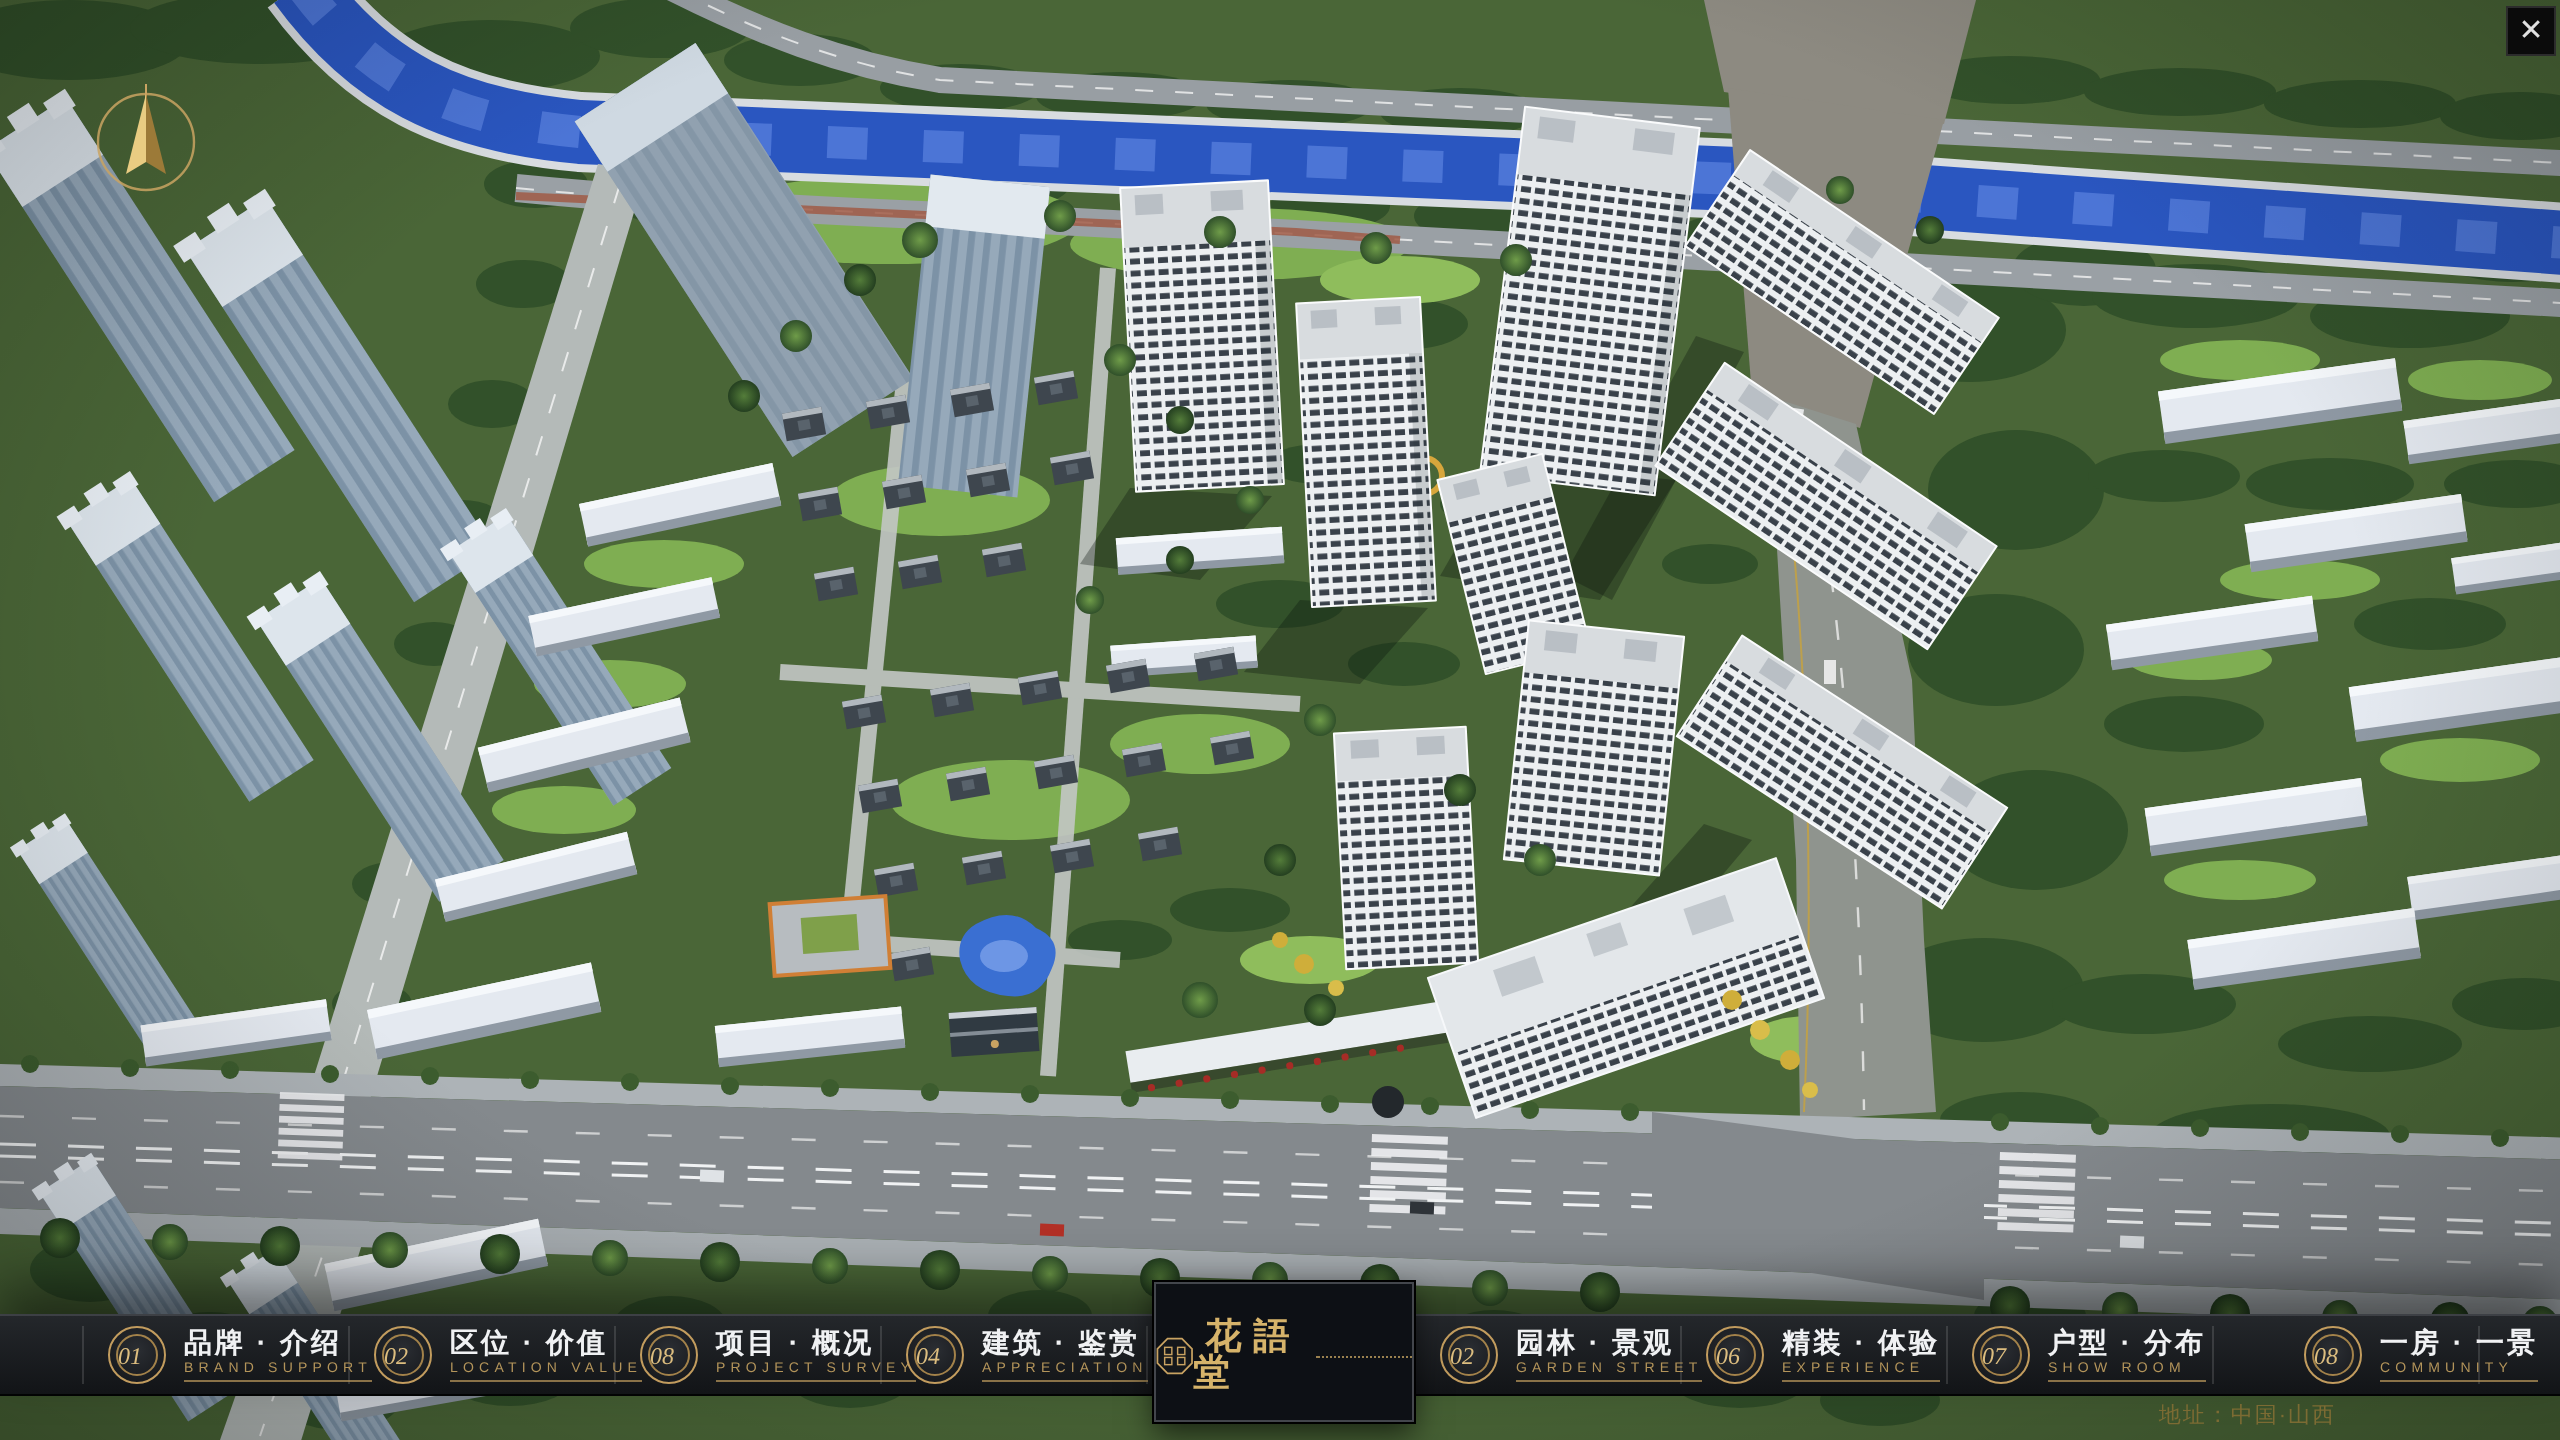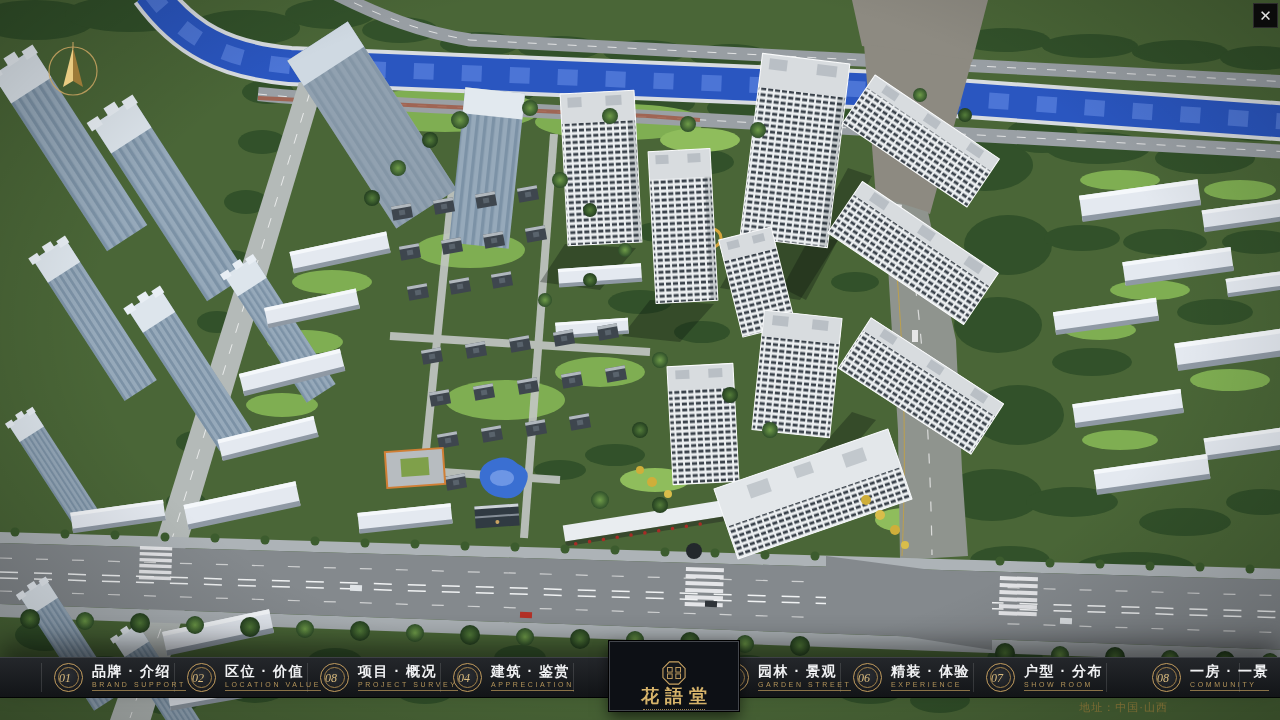--- a/index.html
+++ b/index.html
@@ -26,21 +26,21 @@
   .badge-in{width:21px;height:21px;border-radius:50%;border:1px solid #a3824a;display:flex;align-items:center;
      justify-content:flex-start;box-sizing:border-box;}
   .badge-num{font-family:"Liberation Serif",serif;font-style:italic;font-size:12px;color:#dcbd7f;line-height:1;}
   .mi-txt{display:flex;flex-direction:column;}
   .mi-zh{font-size:14px;font-weight:bold;color:#f0f1f3;letter-spacing:1.5px;white-space:nowrap;line-height:1.1;}
   .mi-en{font-size:7px;color:#b3945a;letter-spacing:2.6px;white-space:nowrap;margin-top:2px;
      border-bottom:1px solid rgba(178,146,88,.75);padding-bottom:1px;line-height:1.2;}
   
   #logo-panel{position:absolute;left:577px;top:641px;width:130px;height:70px;background:#0d1015;
      border:1px solid #43464c;box-shadow:0 0 0 1px #000,0 6px 14px rgba(0,0,0,.6);box-sizing:border-box;
-     display:flex;flex-direction:column;align-items:center;justify-content:flex-end;cursor:pointer;margin-left:32px;}
+     display:flex;flex-direction:row;align-items:center;justify-content:flex-end;cursor:pointer;}
   #logo-seal{margin-top:4px;}
   #logo-title{font-family:"Liberation Serif",serif;font-weight:bold;font-size:18px;color:#d6b36a;
      letter-spacing:6px;text-indent:6px;line-height:1;margin-top:2px;}
   #logo-tag{width:62px;border-top:1px dotted rgba(190,158,94,.8);margin-top:4px;height:0;}
   
   #address{position:absolute;right:112px;top:700px;font-size:11px;color:#7c6b33;letter-spacing:1px;}
 </style>
 </head>
 <body>
 

